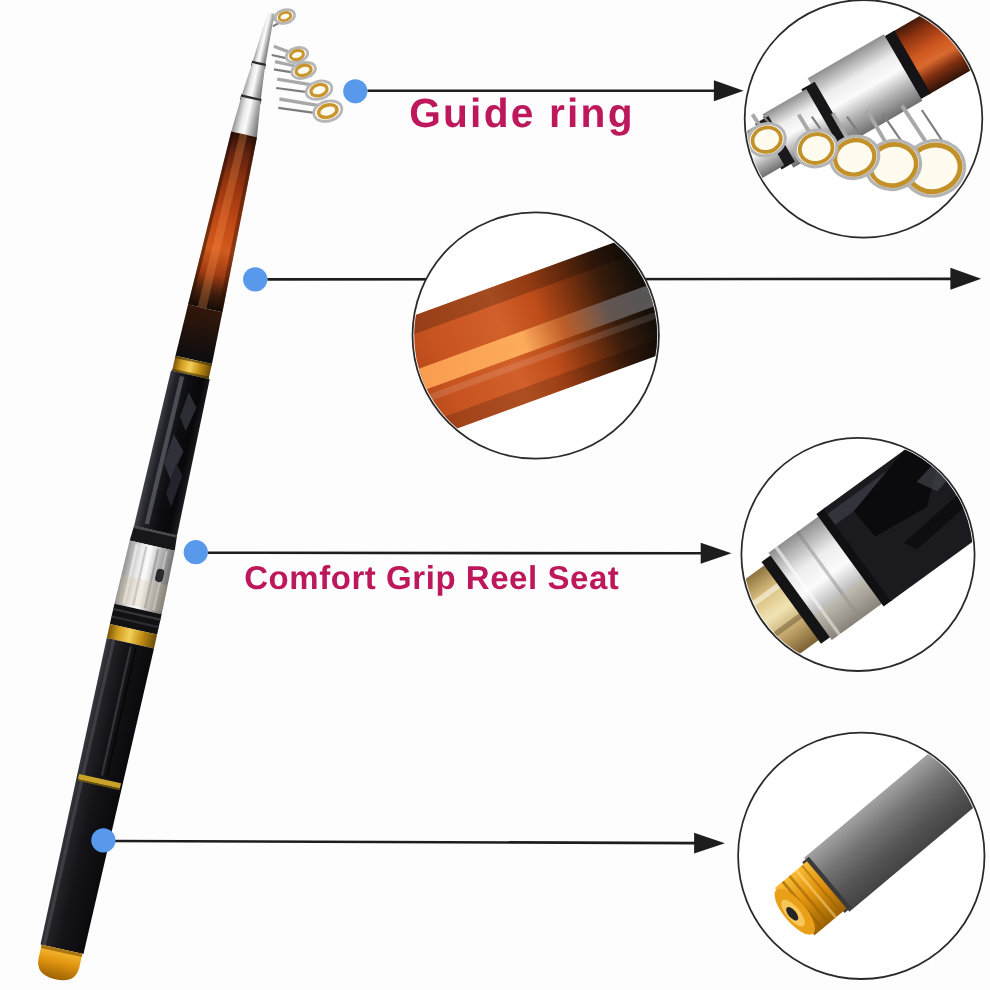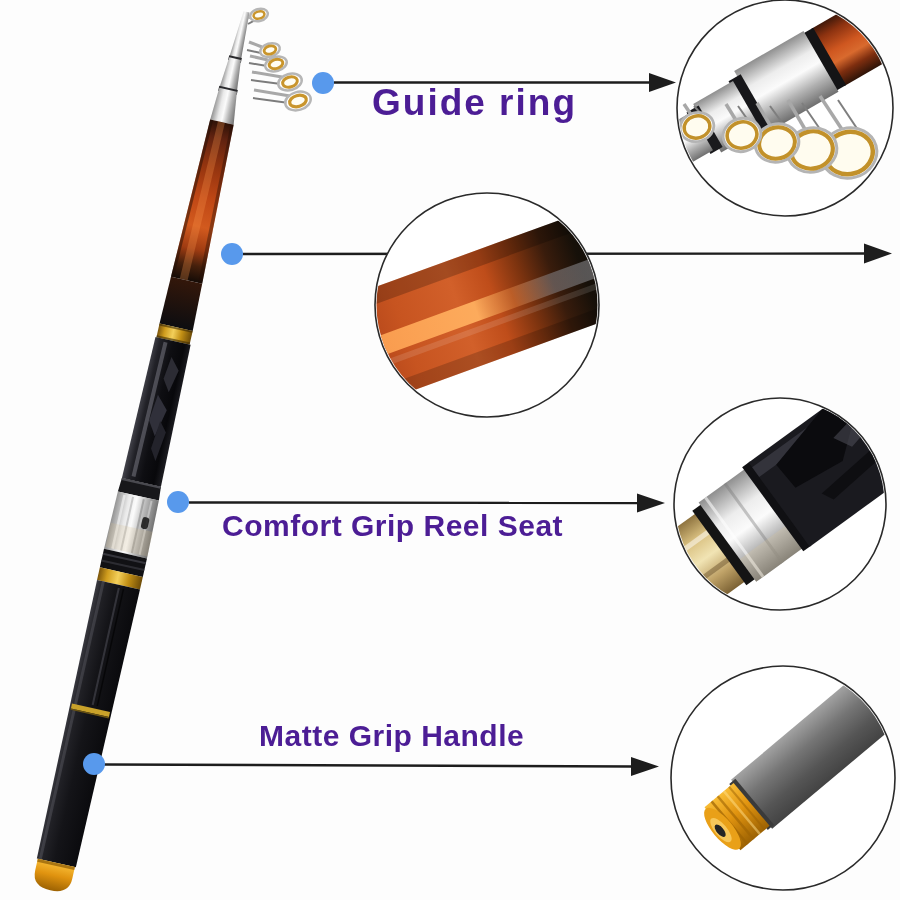--- a/index.html
+++ b/index.html
@@ -7,21 +7,21 @@
     position:relative;
     width:900px;height:900px;
     background:#fdfdfd;
     overflow:hidden;
     font-family:"Liberation Sans", sans-serif;
   }
   #scene{position:absolute;left:0;top:0;width:900px;height:900px;}
   .callout-label{
     position:absolute;
     font-weight:bold;
-    color:#4c1d95;
+    color:#be185d;
     white-space:nowrap;
     letter-spacing:1.5px;
   }
   .lbl-guide{left:372px;top:82px;font-size:37px;letter-spacing:2px;}
   .lbl-glassed{left:614px;top:273px;font-size:34px;letter-spacing:1.5px;}
   .lbl-reelseat{left:222px;top:509px;font-size:30px;letter-spacing:0.5px;text-align:center;}
   .lbl-handle{left:259px;top:719px;font-size:30px;letter-spacing:0.5px;}
 </style>
 </head>
 <body>
@@ -353,14 +353,13 @@
   <g fill="#5899ec">
     <circle cx="323" cy="83" r="11"></circle>
     <circle cx="232" cy="254" r="11"></circle>
     <circle cx="178" cy="502" r="11"></circle>
     <circle cx="94" cy="764" r="11"></circle>
   </g>
 </svg>
 
   <div class="callout-label lbl-guide">Guide ring</div>
   <div class="callout-label lbl-reelseat">Comfort Grip Reel Seat</div>
-  <div class="callout-label lbl-handle">Matte Grip Handle</div>
 </div>
 
 </body></html>

